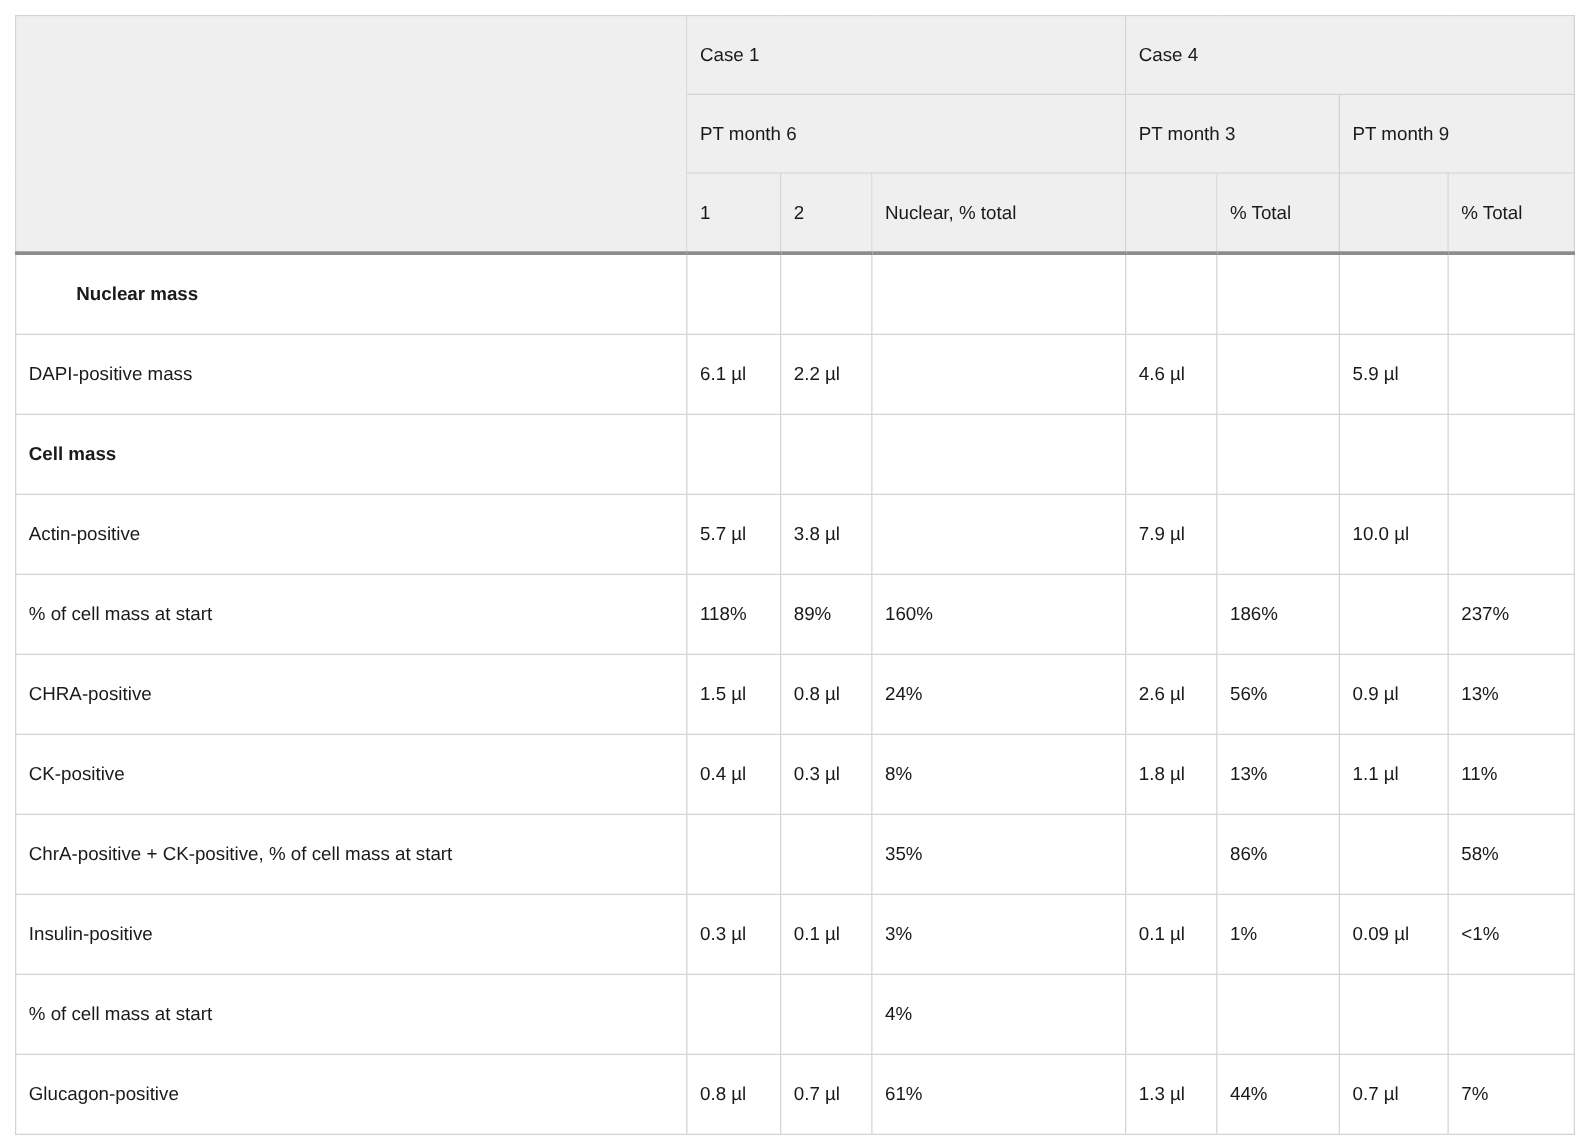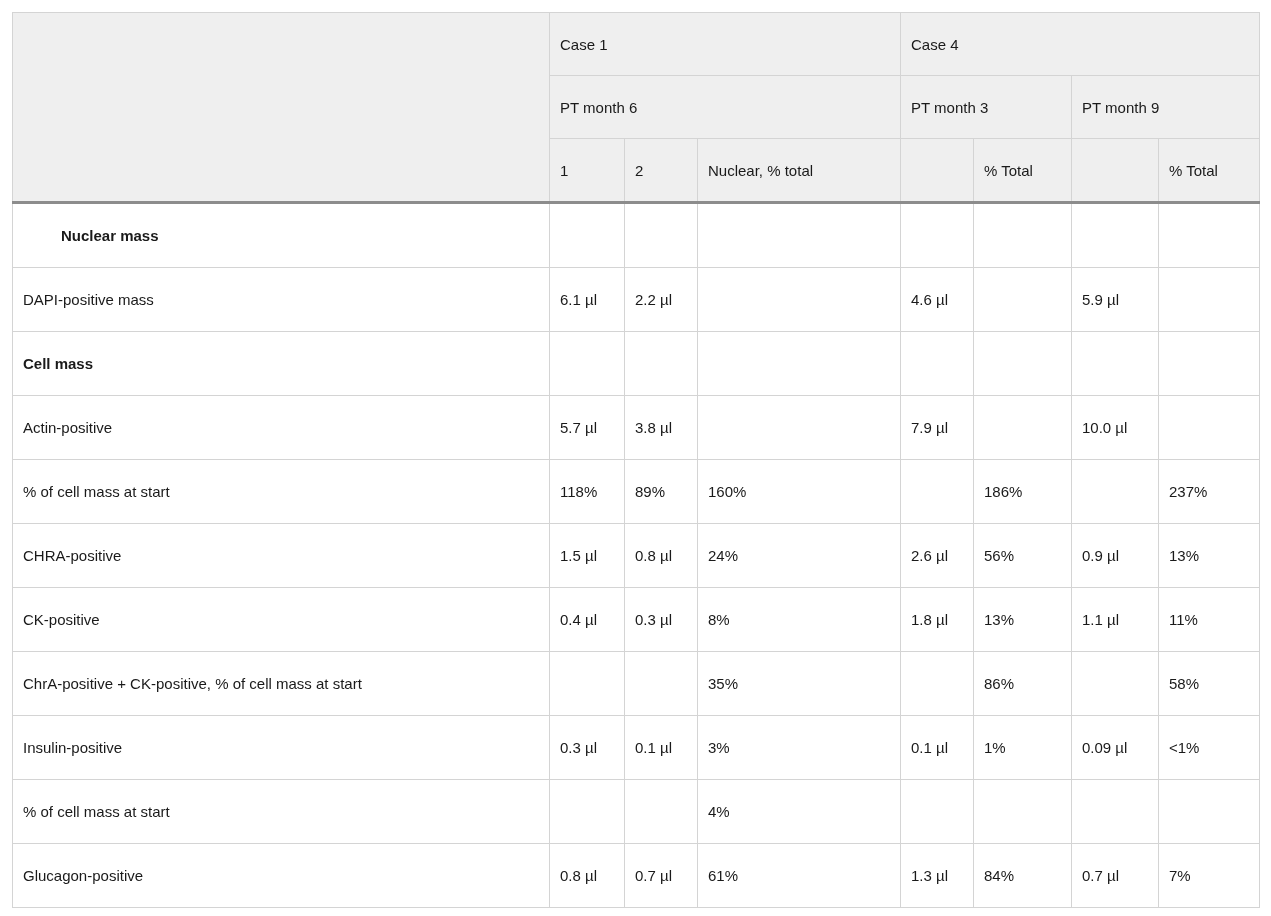--- a/index.html
+++ b/index.html
@@ -210,19 +210,19 @@
         <td></td>
         <td></td>
         <td></td>
       </tr>
       <tr>
         <td>Glucagon-positive</td>
         <td>0.8 µl</td>
         <td>0.7 µl</td>
         <td>61%</td>
         <td>1.3 µl</td>
-        <td>84%</td>
+        <td>44%</td>
         <td>0.7 µl</td>
         <td>7%</td>
       </tr>
     </tbody>
   </table>
 </div>
 
 </body></html>

